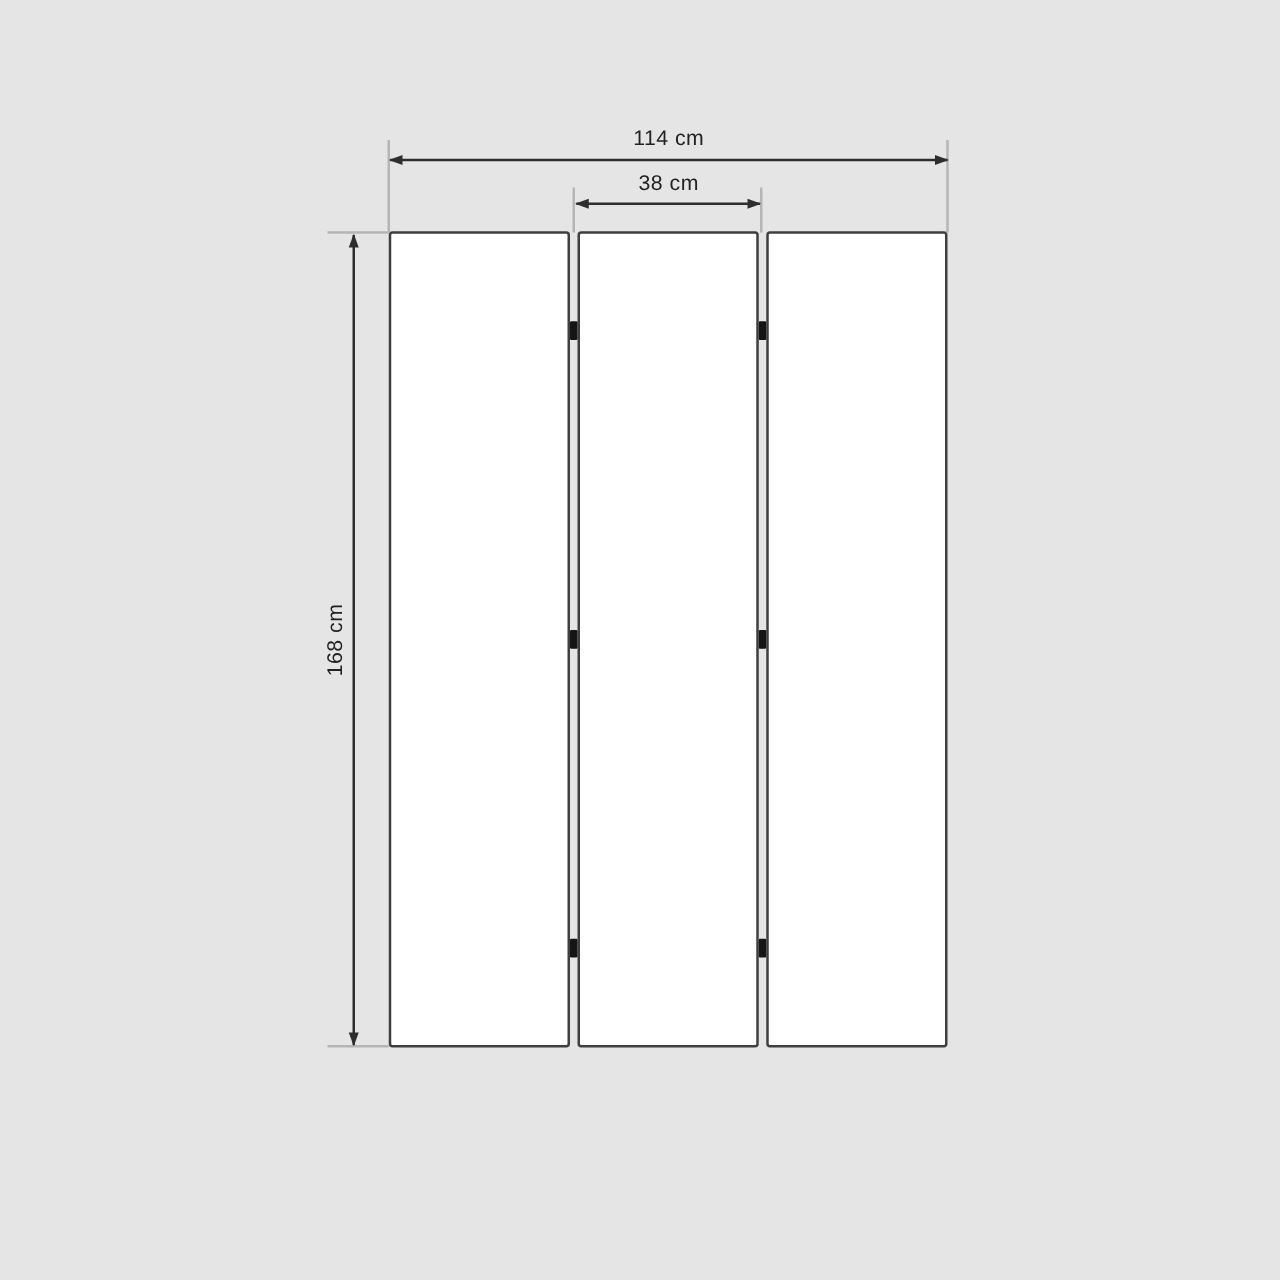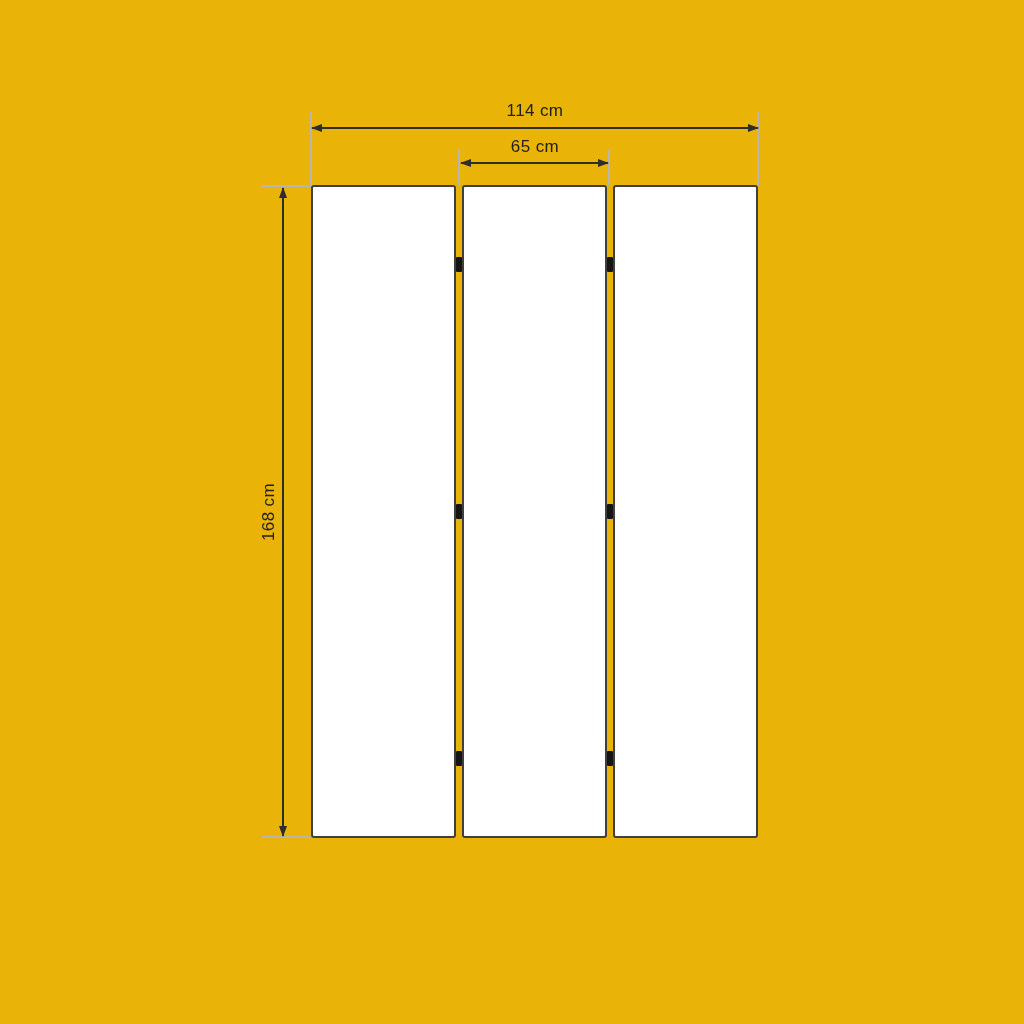--- a/index.html
+++ b/index.html
@@ -1,20 +1,20 @@
 <!DOCTYPE html>
 <html><head>
 <meta charset="utf-8">
 <style>
   html, body { margin: 0; padding: 0; background: #ffffff; }
   .canvas {
     position: relative;
     width: 1024px;
     height: 1024px;
-    background: #eab308;
+    background: #e5e5e5;
     overflow: hidden;
     font-family: "Liberation Sans", sans-serif;
   }
   
   .panel {
     position: absolute;
     top: 185px;
     width: 145px;
     height: 653px;
     border: 2px solid #3f3f3f;
@@ -95,21 +95,21 @@
     <i class="ah right"></i>
   </div>
   <div class="label" style="left:460px; top:102px; width:150px;">114 cm</div>
 
   <div class="ext v" style="left:458px; top:150px; height:36px;"></div>
   <div class="ext v" style="left:608px; top:150px; height:36px;"></div>
   <div class="dim h" style="left:461px; top:162px; width:147px;">
     <i class="ah left"></i>
     <i class="ah right"></i>
   </div>
-  <div class="label" style="left:460px; top:138px; width:150px;">65 cm</div>
+  <div class="label" style="left:460px; top:138px; width:150px;">38 cm</div>
 
   <div class="ext h" style="left:262px; top:185px; width:49px;"></div>
   <div class="ext h" style="left:262px; top:836px; width:49px;"></div>
   <div class="dim v" style="left:282px; top:188px; height:648px;">
     <i class="ah up"></i>
     <i class="ah down"></i>
   </div>
   <div class="label v-label">168 cm</div>
 
 </div>

